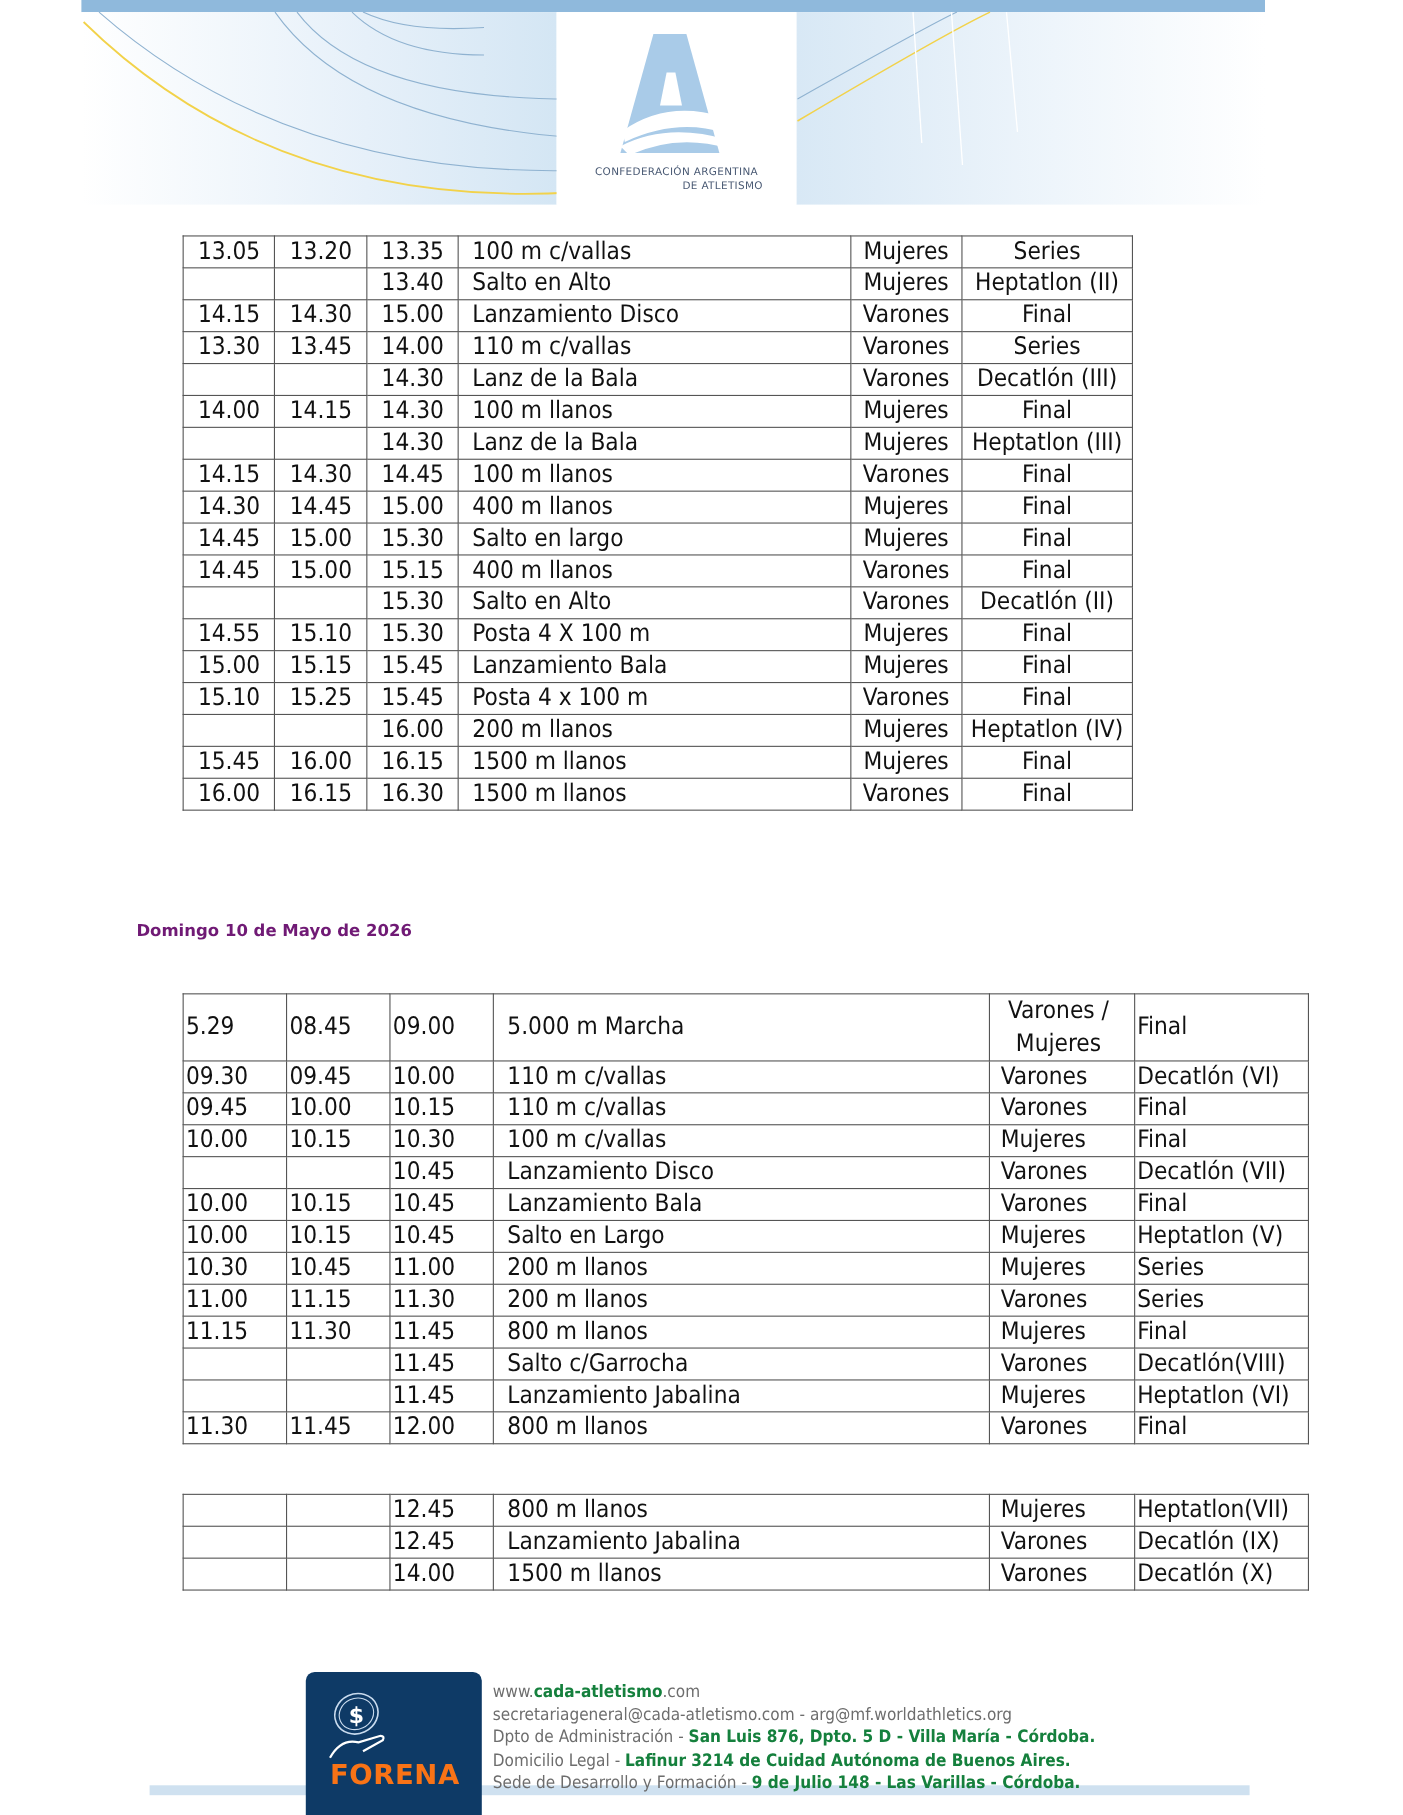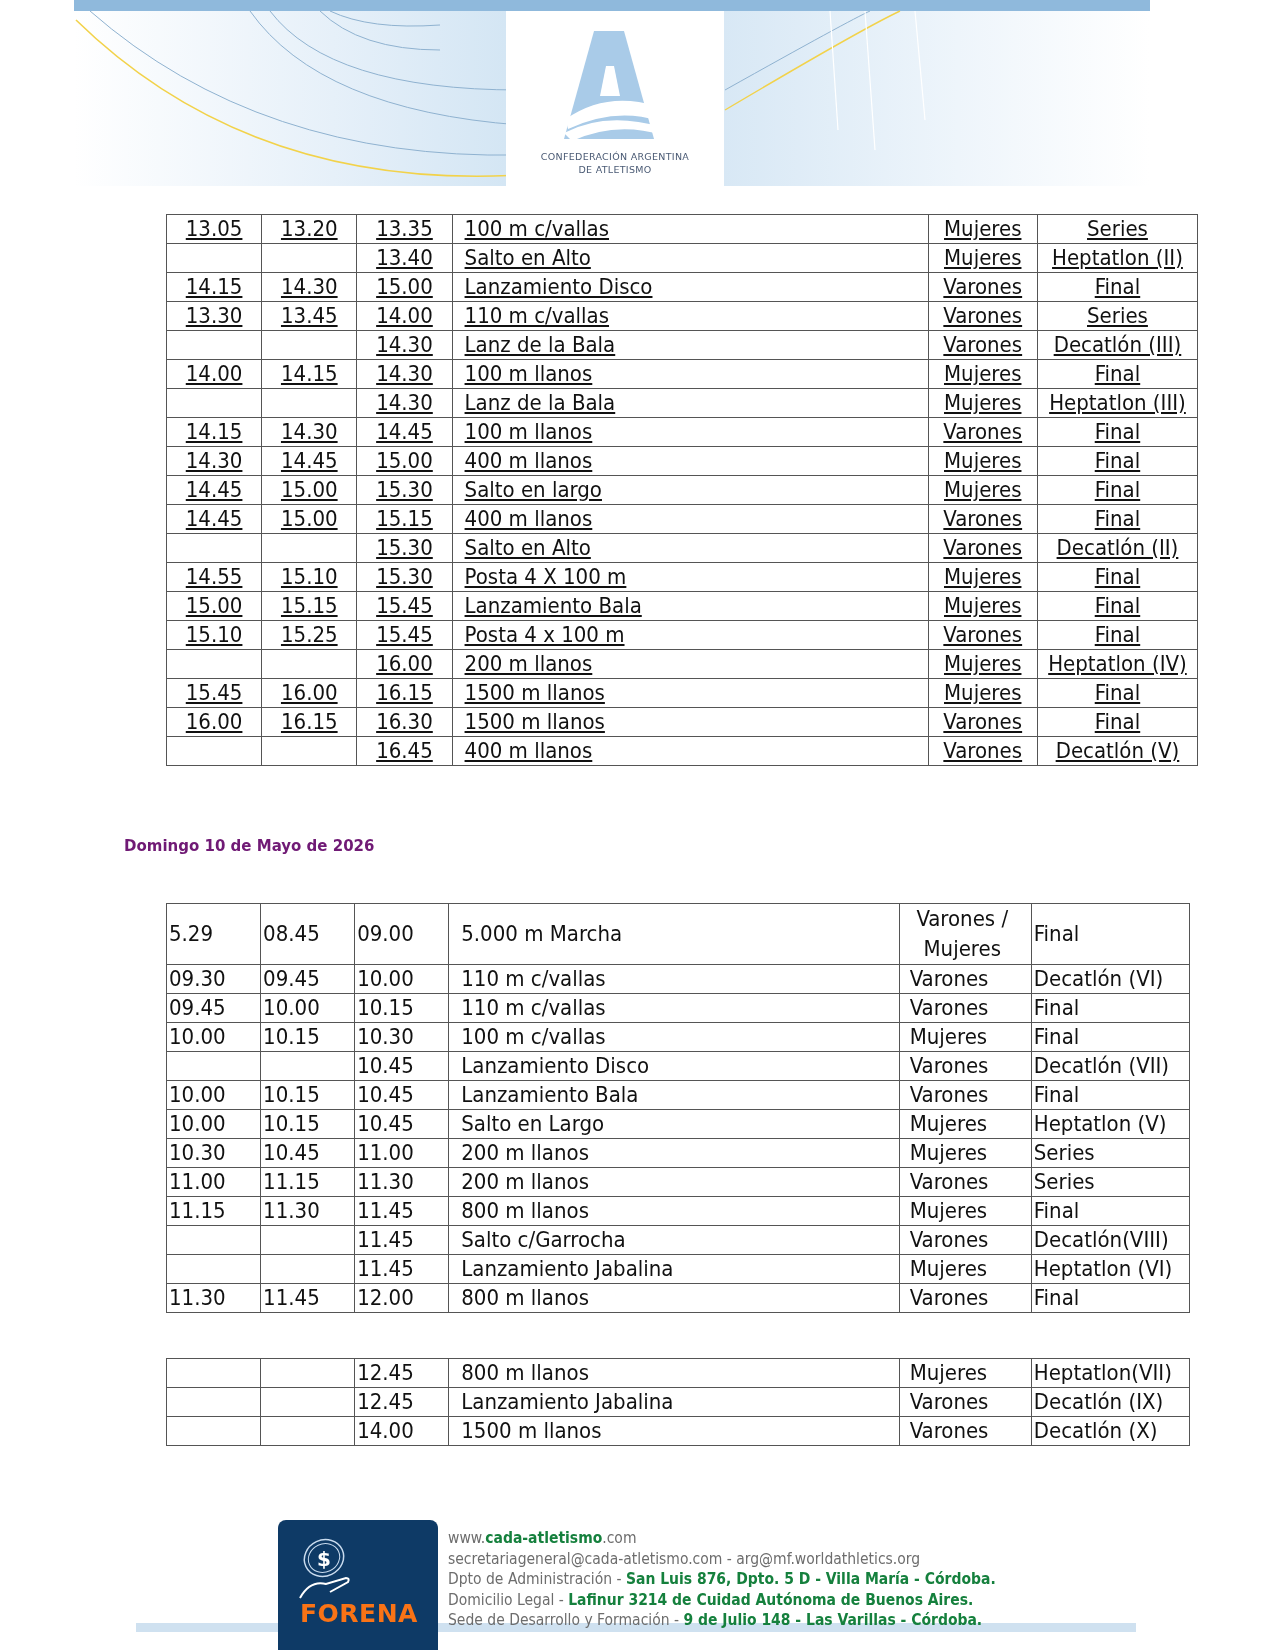--- a/index.html
+++ b/index.html
@@ -13,21 +13,21 @@
     background: linear-gradient(90deg, #ffffff 0%, #e6f0f9 60%, #d4e6f4 100%); }
   .header .bgr { position: absolute; left: 724px; top: 11px; width: 426px; height: 175px;
     background: linear-gradient(90deg, #d8e8f5 0%, #eef5fb 55%, #ffffff 100%); }
   .header svg.arcs { position: absolute; left: 0; top: 0; }
   .logo-box { position: absolute; left: 506px; top: 11px; width: 218px; height: 175px; background: #ffffff; }
   .logo-text { position: absolute; left: 0; width: 218px; text-align: center; font-family: "DejaVu Sans", sans-serif;
     font-size: 9.5px; letter-spacing: 0.3px; color: #4a5a74; }
 
   table.sched { position: absolute; border-collapse: collapse; font-size: 22px; }
   table.sched td { border: 1.5px solid #555; padding: 0 6px; height: 28px; line-height: 28px; white-space: nowrap; }
-  table.t1 { left: 166px; top: 214px; width: 1032px; text-decoration: underline; }
+  table.t1 { left: 166px; top: 214px; width: 864px; }
   table.t1 td.c { text-align: center; }
   table.t1 td.l { text-align: left; padding-left: 12px; }
   table.t2, table.t3 { left: 166px; width: 1024px; }
   table.t2 { top: 903px; }
   table.t3 { top: 1358px; }
   table.t2 td, table.t3 td { padding-left: 2px; }
   table.t2 td.ev, table.t3 td.ev { padding-left: 12px; }
   table.t2 td.gen, table.t3 td.gen { padding-left: 10px; }
   .tall td { height: 58px; line-height: 26px; }
   .multi { display: inline-block; text-align: center; line-height: 30px; }
@@ -68,21 +68,21 @@
     <path d="M915 11 L 925 120" fill="none" stroke="#ffffff" stroke-width="1.2"></path>
   </svg>
   <div class="logo-box">
     <svg width="218" height="130" viewBox="0 0 218 130">
       <polygon points="88,20 118,20 148,128 58,128" fill="#a9cbe8"></polygon>
       <polygon points="100,55 108,55 114,85 94,85" fill="#ffffff"></polygon>
       <path d="M60 108 Q 100 80 150 95 L 152 110 Q 110 96 62 118 Z" fill="#ffffff"></path>
       <path d="M58 122 Q 100 100 155 116 L 156 124 Q 110 110 66 130 Z" fill="#ffffff"></path>
     </svg>
     <div class="logo-text" style="top:140px;">CONFEDERACIÓN ARGENTINA</div>
-    <div class="logo-text" style="top:153px;">DE ATLETISMO</div>
+    <div class="logo-text" style="top:153px;padding-left:42px;">DE ATLETISMO</div>
   </div>
 </div>
 
 <table class="sched t1">
   <colgroup>
     <col style="width:94px">
       <col style="width:94px">
       <col style="width:94px">
       <col style="width:470px">
       <col style="width:108px">
@@ -225,28 +225,20 @@
         <td class="c">Mujeres</td>
         <td class="c">Final</td>
       </tr>
       <tr>
         <td class="c">16.00</td>
         <td class="c">16.15</td>
         <td class="c">16.30</td>
         <td class="l">1500 m llanos</td>
         <td class="c">Varones</td>
         <td class="c">Final</td>
-      </tr>
-      <tr>
-        <td class="c"></td>
-        <td class="c"></td>
-        <td class="c">16.45</td>
-        <td class="l">400 m llanos</td>
-        <td class="c">Varones</td>
-        <td class="c">Decatlón (V)</td>
       </tr>
     </tbody>
 </table>
 
 <div class="day-heading">Domingo 10 de Mayo de 2026</div>
 
 <table class="sched t2">
   <colgroup>
     <col style="width:94px">
       <col style="width:94px">

